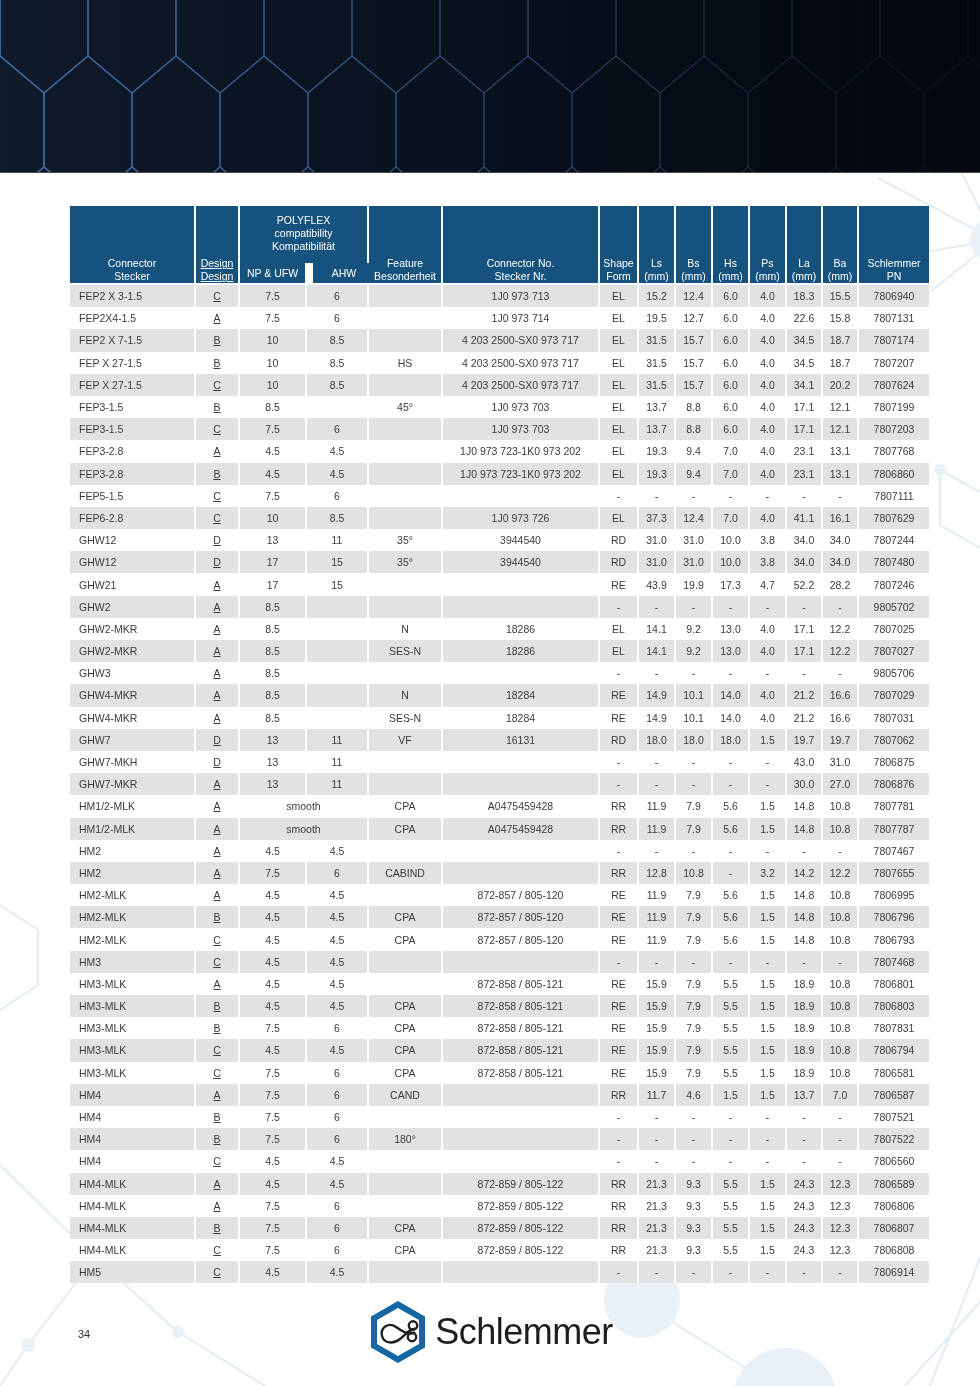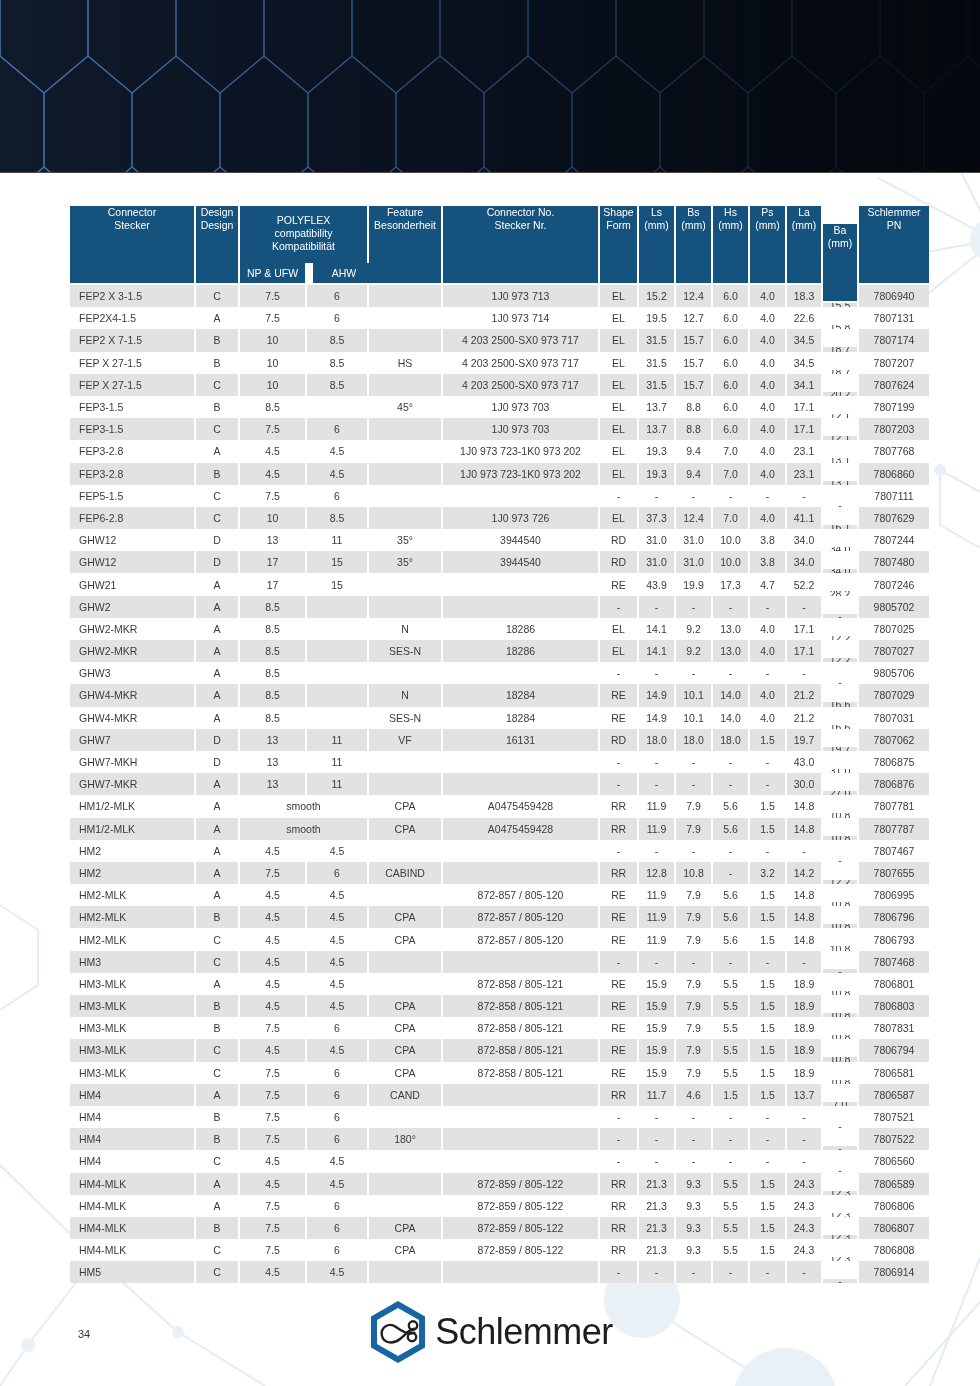--- a/index.html
+++ b/index.html
@@ -13,35 +13,35 @@
     border-bottom:1px solid #4a4a4a;}
   .banner svg{display:block;}
   
   .deco{position:absolute;left:0;top:0;width:980px;height:1386px;z-index:0;}
   
   .ctable{position:absolute;left:70px;top:206px;width:860px;z-index:2;
     color:#3b3b3b;font-size:10.5px;}
   .thead{display:flex;height:77px;}
   .hcell{
     background:#15527D;color:#ffffff;box-sizing:border-box;
-    display:flex;flex-direction:column;justify-content:flex-start;align-items:center;
+    display:flex;flex-direction:column;justify-content:flex-end;align-items:center;
     text-align:center;border-right:2px solid #ffffff;line-height:13px;height:77px;
   }
   .hcell:last-child{border-right:none;}
   .hpoly{padding:0;justify-content:flex-start;}
   .hpoly .hmain{height:55px;display:flex;flex-direction:column;justify-content:center;align-items:center;width:100%;}
   .hpoly .hsubrow{height:20px;margin-top:2px;display:flex;width:100%;background:#ffffff;}
   .hpoly .hsub{flex:none;background:#15527D;display:flex;align-items:center;justify-content:center;box-sizing:border-box;}
   .hpoly .hsub.np{width:65px;margin-right:8px;}
   .hpoly .hsub.ahw{width:62px;}
   
-  .c0{width:126px;} .c1{width:44px;} .c2{width:67px;} .c3{width:62px;}
+  .c0{width:126px;} .c1{width:44px;text-decoration:underline;} .c2{width:67px;} .c3{width:62px;}
   .c4{width:74px;} .c5{width:157px;} .c6{width:39px;} .c7{width:37px;}
   .c8{width:37px;} .c9{width:37px;} .c10{width:37px;} .c11{width:36px;}
-  .c12{width:36px;margin-top:18px;} .c13{width:70px;}
+  .c12{width:36px;} .c13{width:70px;}
   .tbody{margin-top:2px;}
   .trow{display:flex;height:22.2px;}
   .trow.gray .cell{background:#e2e2e2;}
   .trow.white .cell{background:#ffffff;}
   .cell{
     box-sizing:border-box;display:flex;align-items:center;justify-content:center;
     border-right:2px solid #ffffff;white-space:nowrap;overflow:hidden;
   }
   .cell:last-child{border-right:none;}
   .cell.left{justify-content:flex-start;padding-left:9px;}

